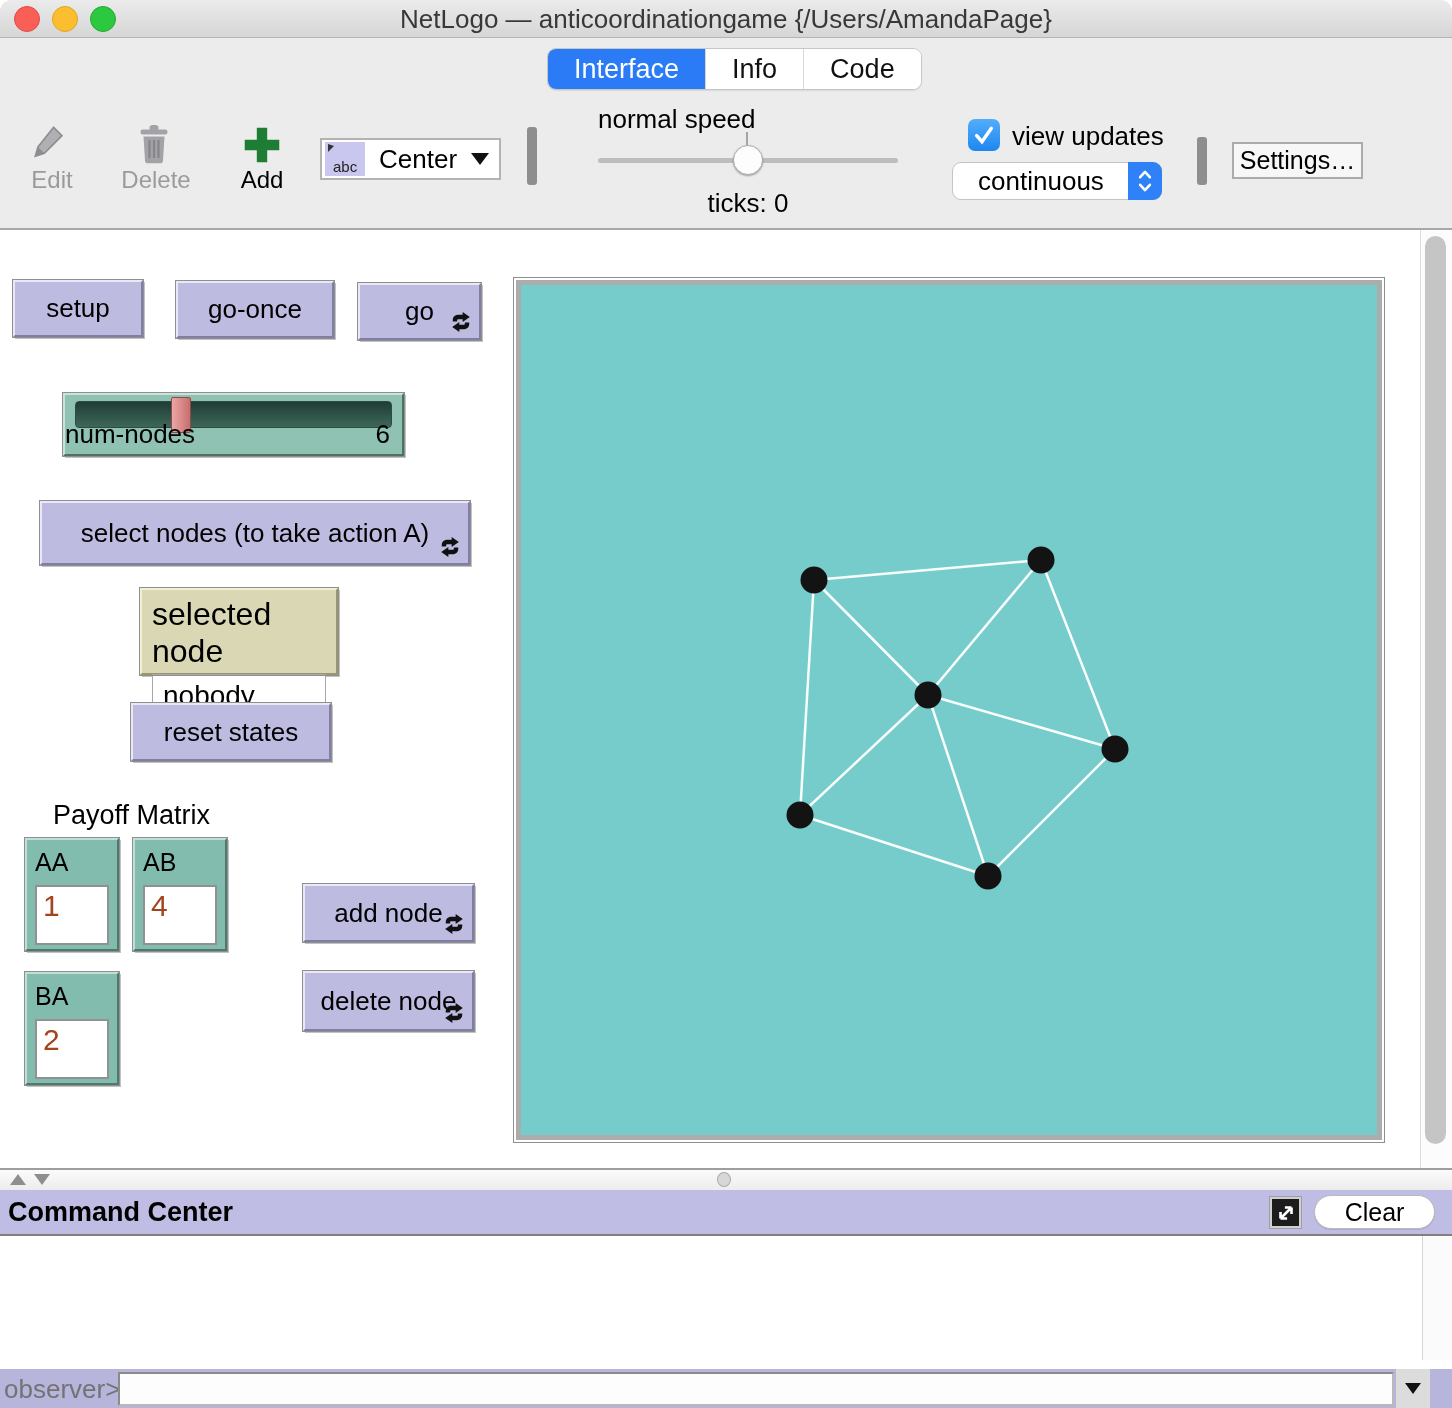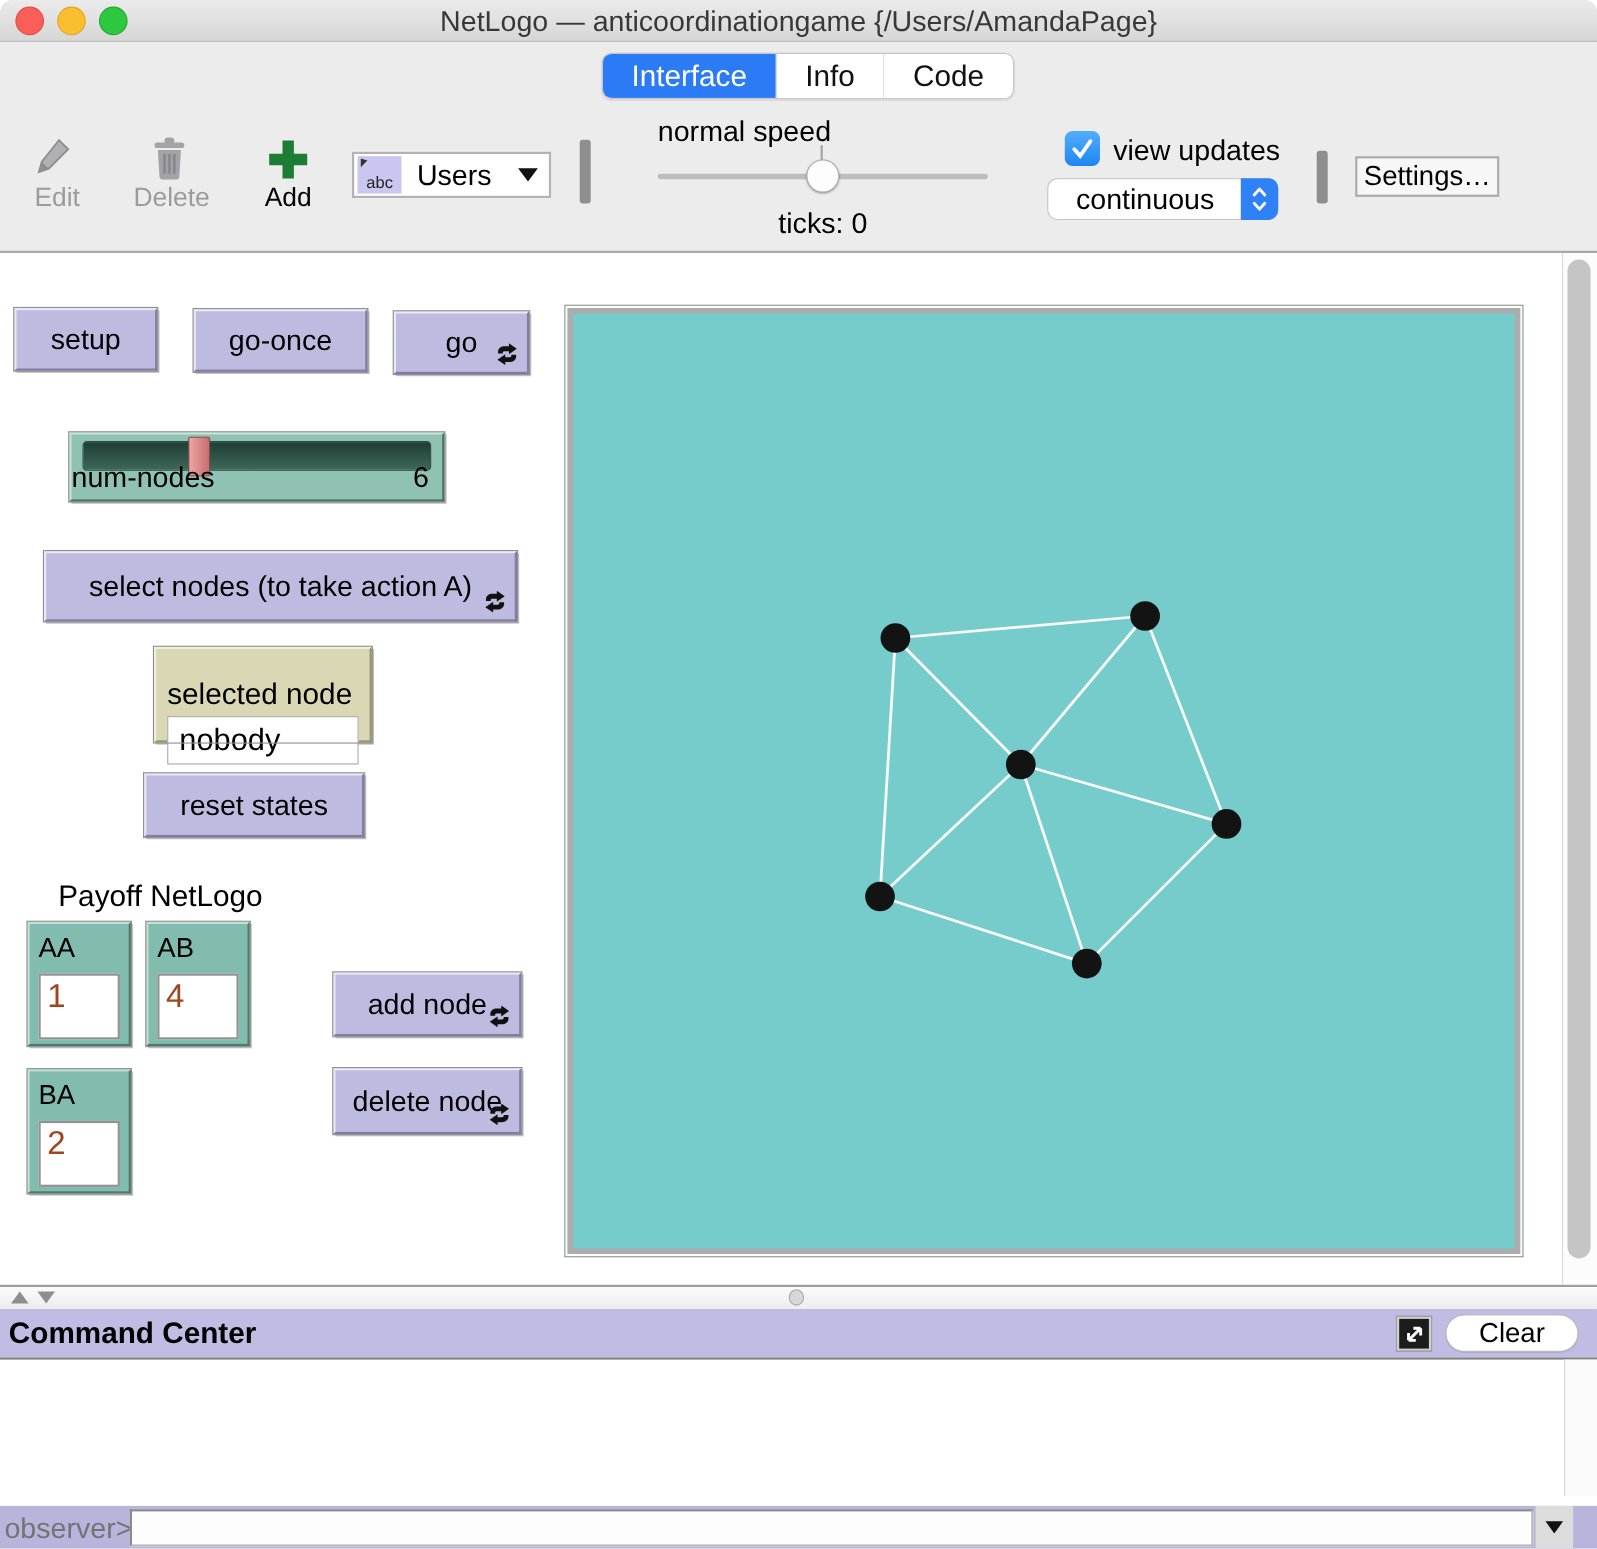--- a/index.html
+++ b/index.html
@@ -71,21 +71,21 @@
   #slider-groove{position:absolute;left:10px;right:10px;top:6px;height:27px;border-radius:4px;
     background:linear-gradient(#1F3D35,#3E6758);border:1px solid #2A4C42;}
   #slider-thumb{position:absolute;left:30%;top:-5px;width:20px;height:36px;border-radius:2px;
     background:linear-gradient(90deg,#EDA5A5,#C76F6F);border:1px solid #8C4A4A;}
   .slider-row{position:absolute;left:0;right:12px;bottom:4px;display:flex;justify-content:space-between;
     font-size:26px;color:#000;}
 
   .nl-monitor{position:absolute;background:#DAD8B4;border:2px solid;
     border-color:#F0EFDC #97966F #97966F #F0EFDC;outline:1px solid #8F8F8F;
     box-shadow:2px 2px 0 rgba(120,120,120,.45);padding:6px 10px;}
-  .nl-monitor .mlabel{font-size:27px;margin-top:20px;}
+  .nl-monitor .mlabel{font-size:32px;}
   .nl-monitor .mvalue{margin-top:4px;background:#fff;border:1px solid #A8A8A8;height:44px;
     display:flex;align-items:center;padding-left:10px;font-size:28px;}
 
   .nl-input{position:absolute;background:#82BCAE;border:2px solid;
     border-color:#C2DFD6 #4E7A6D #4E7A6D #C2DFD6;outline:1px solid #8F8F8F;
     box-shadow:2px 2px 0 rgba(120,120,120,.45);padding:8px;}
   .nl-input .ilabel{font-size:25px;color:#000;}
   .nl-input .ivalue{margin-top:8px;background:#fff;border:2px solid #919191;height:60px;
     font-size:30px;color:#A2441E;display:flex;align-items:flex-start;padding:2px 0 0 6px;}
 
@@ -172,21 +172,21 @@
       <path d="M8 1 h6 v7 h7 v6 h-7 v7 h-6 v-7 h-7 v-6 h7 Z" fill="#1E7D35"></path>
     </svg>
   </div>
   <div class="abs tool-label" style="left:228px;top:166px;width:68px;color:#000;">Add</div>
 
   <div class="abs" id="widget-dd">
     <div id="widget-icon">
       <div class="cursor"></div>
       <span class="abc">abc</span>
     </div>
-    <span class="dd-text">Users</span>
+    <span class="dd-text">Center</span>
     <div class="tri-down"></div>
   </div>
   <div class="abs vsep" style="left:527px;top:127px;height:58px;"></div>
 
   <div class="abs" style="left:598px;top:104px;width:300px;text-align:left;font-size:26px;">normal speed</div>
   <div class="abs" id="speed-tick"></div>
   <div class="abs" id="speed-track"></div>
   <div class="abs" id="speed-thumb"></div>
   <div class="abs" style="left:598px;top:188px;width:300px;text-align:center;font-size:26px;">
     <span>ticks:</span>
@@ -251,21 +251,21 @@
 
   <div class="nl-monitor" style="left:140px;top:588px;width:198px;height:87px;">
     <div class="mlabel">selected node</div>
     <div class="mvalue">nobody</div>
   </div>
 
   <div class="nl-button" style="left:131px;top:703px;width:200px;height:58px;">
     <span>reset states</span>
   </div>
 
-  <div class="abs" id="payoff-title">Payoff NetLogo</div>
+  <div class="abs" id="payoff-title">Payoff Matrix</div>
 
   <div class="nl-input" style="left:25px;top:838px;width:94px;height:113px;">
     <div class="ilabel">AA</div>
     <div class="ivalue">1</div>
   </div>
   <div class="nl-input" style="left:133px;top:838px;width:94px;height:113px;">
     <div class="ilabel">AB</div>
     <div class="ivalue">4</div>
   </div>
   <div class="nl-input" style="left:25px;top:972px;width:94px;height:113px;">

